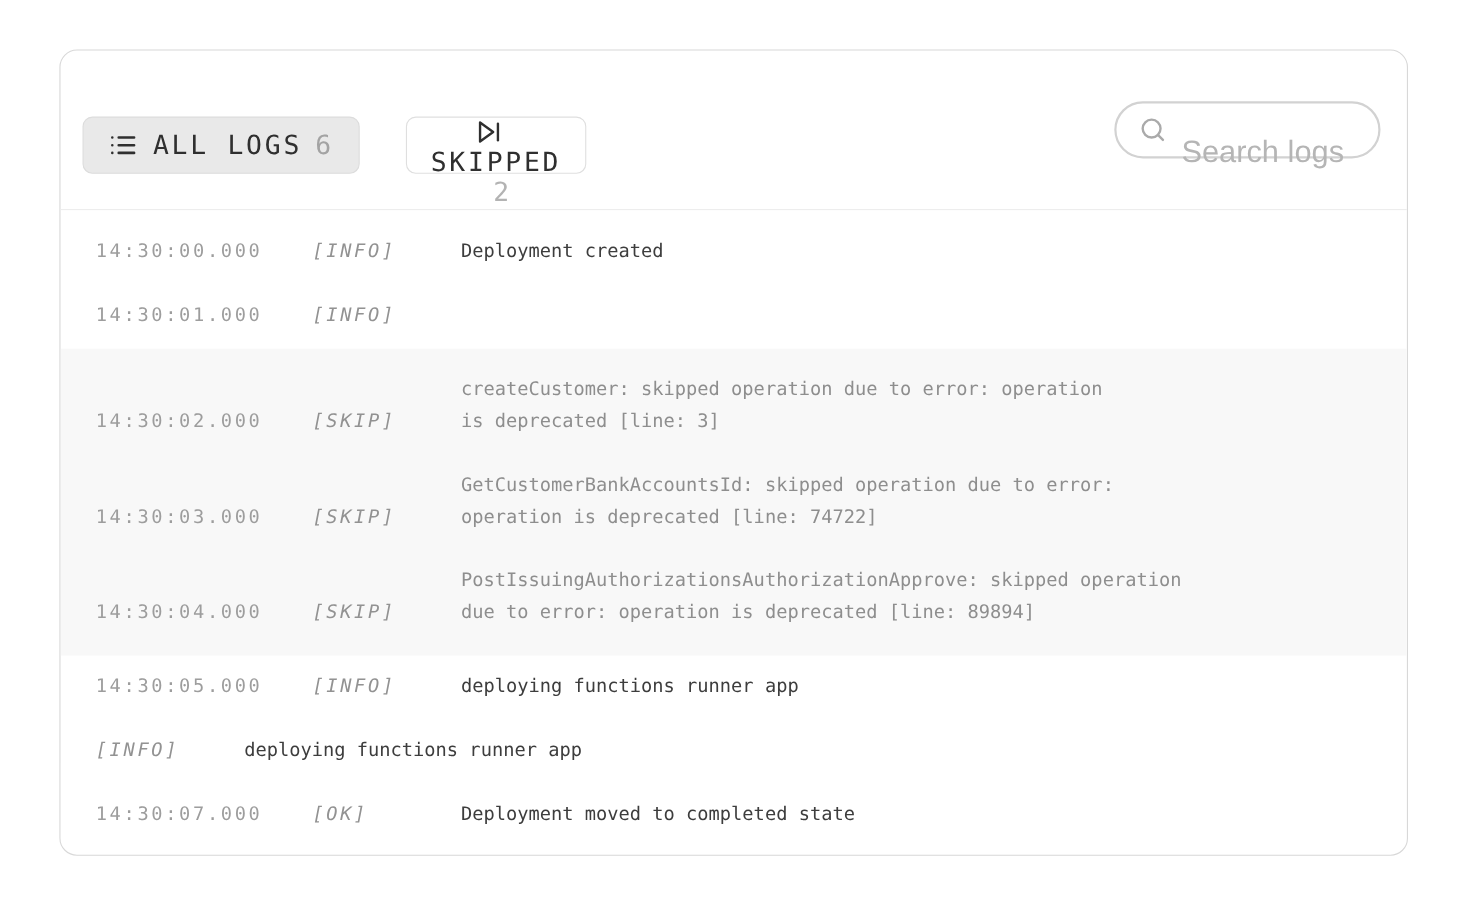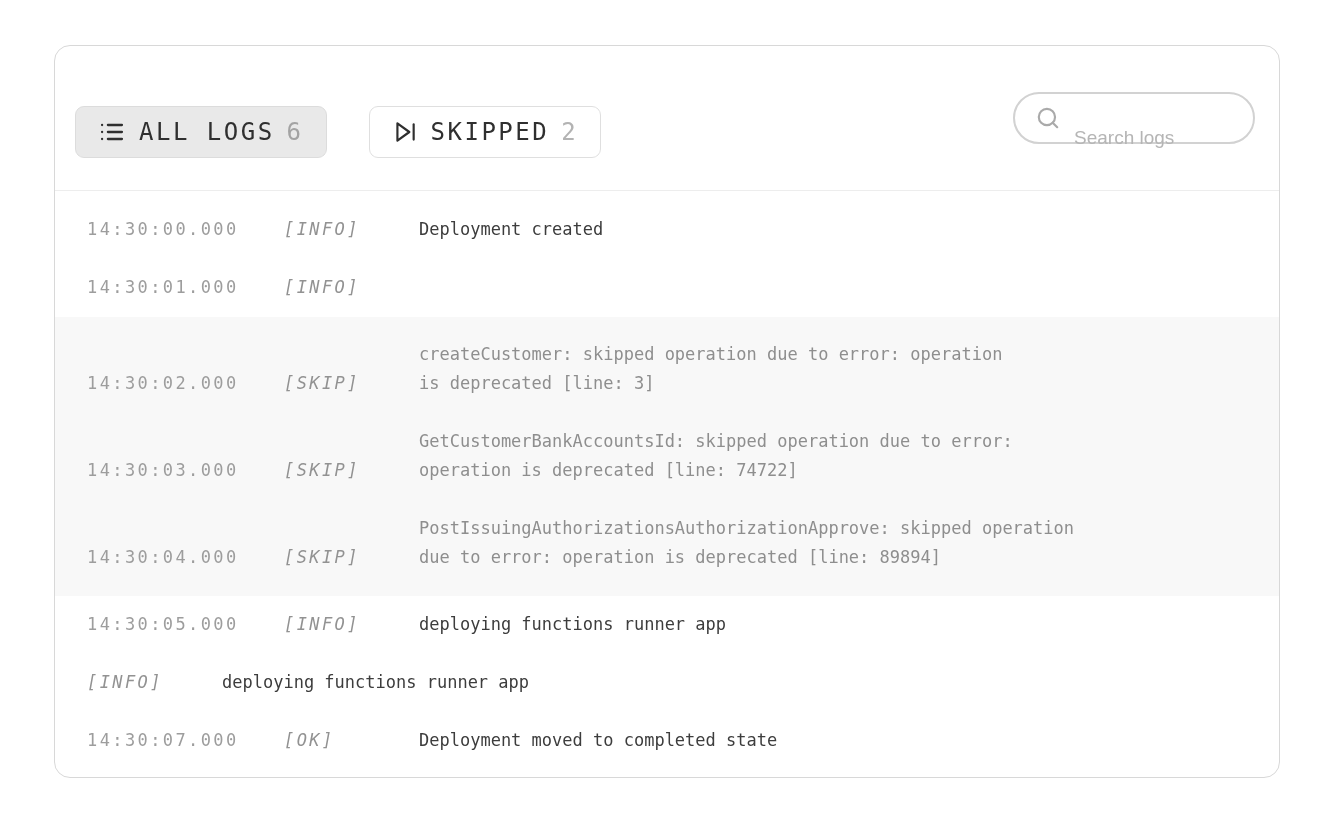--- a/index.html
+++ b/index.html
@@ -42,21 +42,21 @@
     font-size: 24px;
     letter-spacing: 2.5px;
     color: var(--text-strong, #2f2f2f);
     cursor: pointer;
     margin-top: 28px;
   }
   .filter.active {
     background: var(--btn-active-bg, #e9e9e9);
     border-color: #dcdcdc;
   }
-  .filter + .filter { margin-left: 42px; }
+  .filter + .filter { margin-left: 42px; flex-direction: column; }
   .f-icon { display: inline-flex; margin-right: 13px; }
   .f-icon svg { display: block; }
   .f-count { margin-left: 12px; color: var(--count-color, #a3a3a3); }
   .filter:not(.active) .f-count { color: #b3b3b3; }
   
   .search {
     margin-left: auto;
     display: flex;
     align-items: center;
     width: 242px;
@@ -65,21 +65,21 @@
     border-radius: 27px;
     padding: 0 20px;
     background: #ffffff;
   }
   .search-icon { display: inline-flex; margin-right: 13px; flex-shrink: 0; }
   .search input {
     border: none;
     outline: none;
     width: 100%;
     font-family: "Liberation Sans", sans-serif;
-    font-size: 19px;
+    font-size: 28px;
     color: #444444;
     background: transparent;
     margin-top: 39px;
   }
   .search input::placeholder { color: var(--placeholder, #b5b5b5); }
   
   .log-list {
     padding: 10px 0 18px 0;
     overflow: hidden;
     font-size: 17px;

